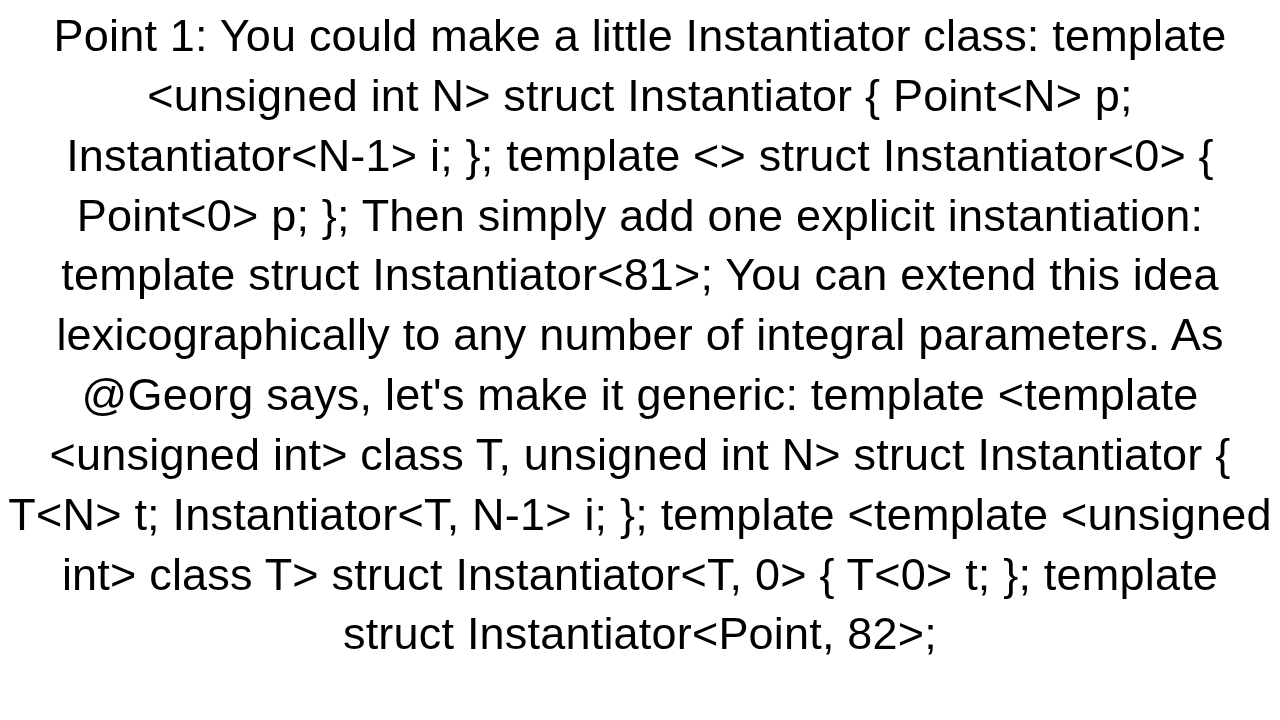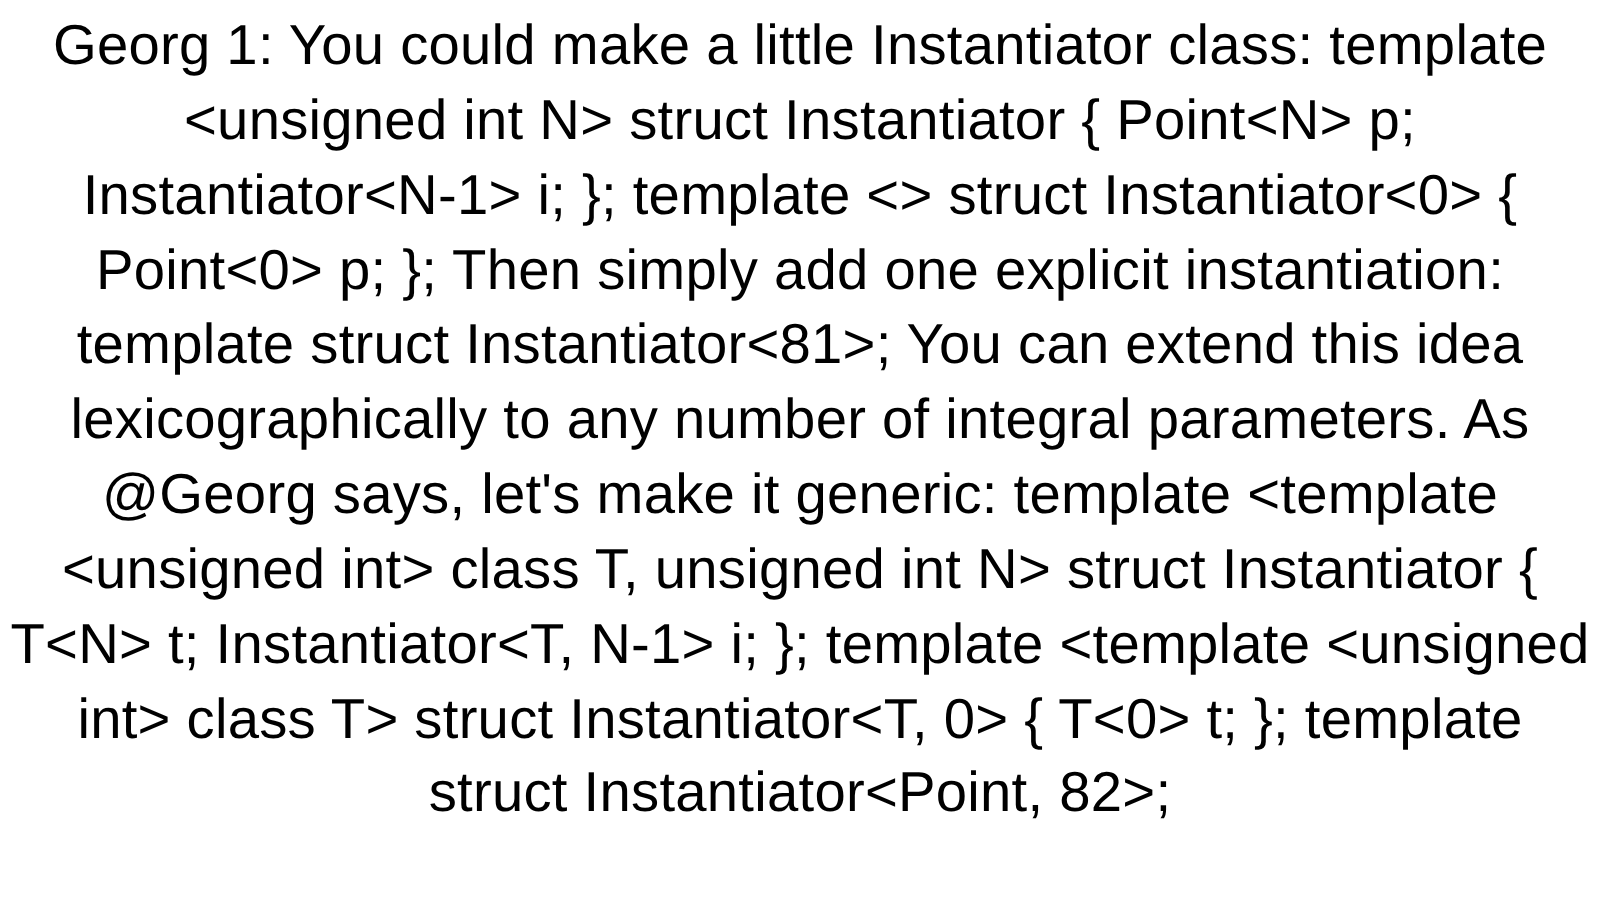--- a/index.html
+++ b/index.html
@@ -22,15 +22,15 @@
     color: #000000;
     text-align: center;
     letter-spacing: 0.2px;
     padding-top: 6px;
   }
 </style>
 </head>
 <body>
 
 <div class="content">
-  <span>Georg 1:</span>
+  <span>Point 1:</span>
   <span>You could make a little Instantiator class: template &lt;unsigned int N&gt; struct Instantiator {   Point&lt;N&gt; p;   Instantiator&lt;N-1&gt; i; };  template &lt;&gt; struct Instantiator&lt;0&gt; {   Point&lt;0&gt; p; };  Then simply add one explicit instantiation: template struct Instantiator&lt;81&gt;; You can extend this idea lexicographically to any number of integral parameters.  As @Georg says, let's make it generic: template &lt;template &lt;unsigned int&gt; class T, unsigned int N&gt; struct Instantiator {   T&lt;N&gt; t;   Instantiator&lt;T, N-1&gt; i; };  template &lt;template &lt;unsigned int&gt; class T&gt; struct Instantiator&lt;T, 0&gt; {   T&lt;0&gt; t; };  template struct Instantiator&lt;Point, 82&gt;;</span>
 </div>
 
 </body></html>

